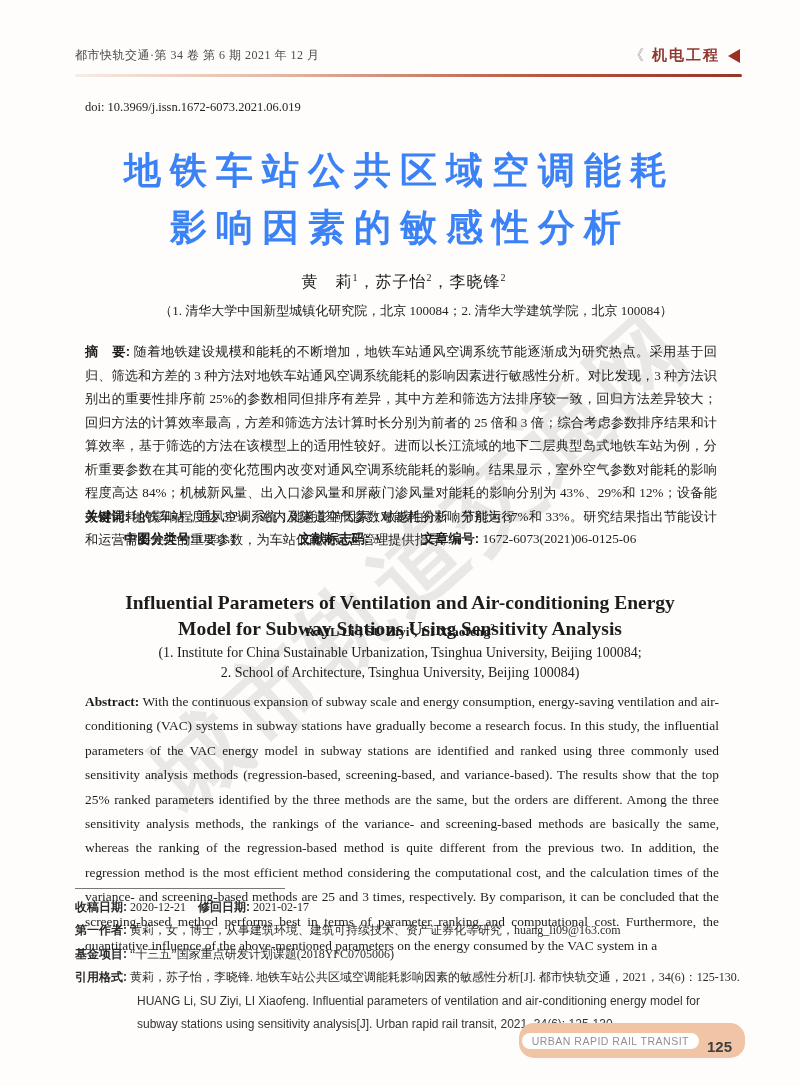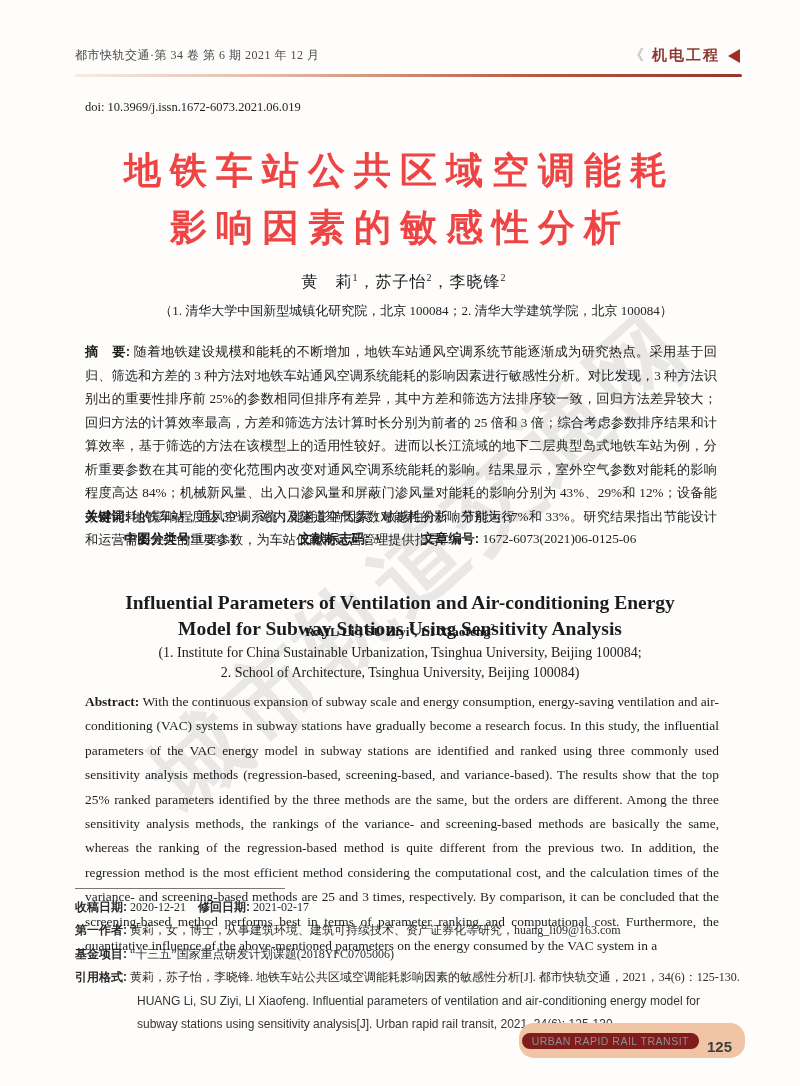--- a/index.html
+++ b/index.html
@@ -21,21 +21,21 @@
   .section-name{ color:#8d3a32; font-size:15px; letter-spacing:2px; font-weight:bold; }
   .tri-left{ width:0; height:0; border-top:7px solid transparent; border-bottom:7px solid transparent; border-right:12px solid #9e2d22; }
   .header-rule{
     position:absolute; top:74px; left:75px; right:58px; height:3px; border-radius:2px;
     background:linear-gradient(to right,#f7ece4,#e3b9a5 30%,#b9573f 70%,#96352a);
   }
   
   .doi{ position:absolute; top:100px; left:85px; font-size:12.5px; color:#222; }
   
   .title-cn{ position:absolute; top:142px; left:0; right:0; text-align:center;
-    color:#ef4444; font-weight:bold; font-size:37px; line-height:1.55; letter-spacing:9px;
+    color:#3b82f6; font-weight:bold; font-size:37px; line-height:1.55; letter-spacing:9px;
     font-family:"Liberation Serif", serif; }
   .authors-cn{ position:absolute; top:272px; left:0; right:0; text-align:center; font-size:16px; letter-spacing:1px;margin-left:8px; }
   .authors-cn sup{ font-size:10px; }
   .affil-cn{ position:absolute; top:302px; left:16px; right:0; text-align:center; font-size:13px; color:#222;padding-left:16px; }
   
   .abs-cn{ position:absolute; top:340px; left:85px; width:632px;
     font-size:13.2px; line-height:1.78; text-align:justify; }
   .abs-cn b, .kw b, .clc b{ font-family:"Liberation Sans", sans-serif; font-weight:bold; }
   .kw{ position:absolute; top:508px; left:85px; width:632px; font-size:13.2px; }
   .clc{ position:absolute; top:530px; left:85px; width:632px; font-size:13.2px; display:flex;margin-left:39px; }
@@ -52,21 +52,21 @@
   
   .foot-rule{ position:absolute; top:888px; left:75px; width:210px; height:1px; background:#777; }
   .footnotes{ position:absolute; top:896px; left:75px; width:668px;
     font-size:12px; line-height:1.95; color:#2a2a2a; }
   .fnote{ padding-left:62px; text-indent:-62px; }
   .fnote b{ font-family:"Liberation Sans", sans-serif; }
   .fnote .en{ font-family:"Liberation Sans", sans-serif; color:#333; }
   
   .badge{ position:absolute; right:55px; bottom:28px; display:inline-flex; align-items:center;
     background:#f0c4a4; border-radius:15px; padding:3px 4px 3px 3px; }
-  .badge-inner{ background:#7f1d1d; border-radius:12px; padding:2px 10px;
+  .badge-inner{ background:#ffffff; border-radius:12px; padding:2px 10px;
     font-family:"Liberation Sans", sans-serif; font-size:10.5px; color:#8f8f8f; letter-spacing:.5px; }
   .badge-page{ font-family:"Liberation Sans", sans-serif; font-size:15px; font-weight:bold; color:#3f3f3f; padding:0 9px 0 8px;margin-top:12px; }
   
   .watermark{ position:absolute; top:500px; left:30px; width:780px; text-align:center;
     transform:rotate(-42deg); font-size:92px; letter-spacing:6px; white-space:nowrap;
     color:#6f6f6f; opacity:.14; pointer-events:none; font-weight:bold; }
 </style>
 </head>
 <body>
 

